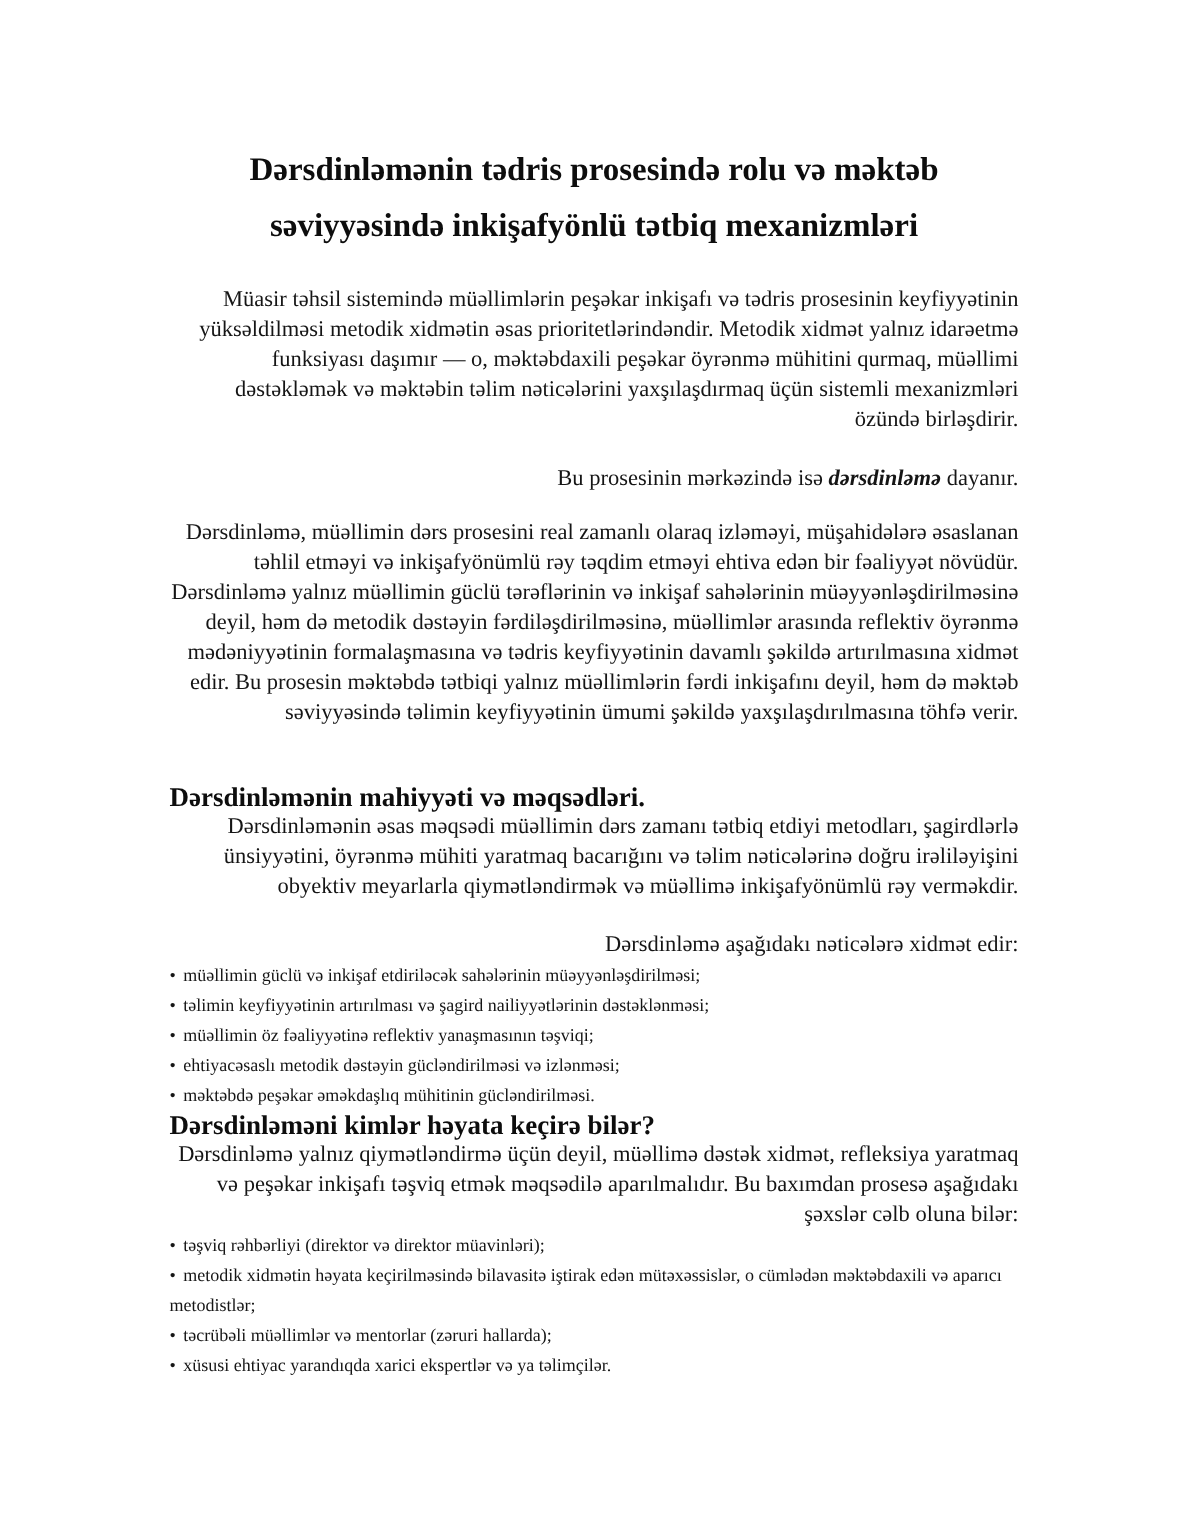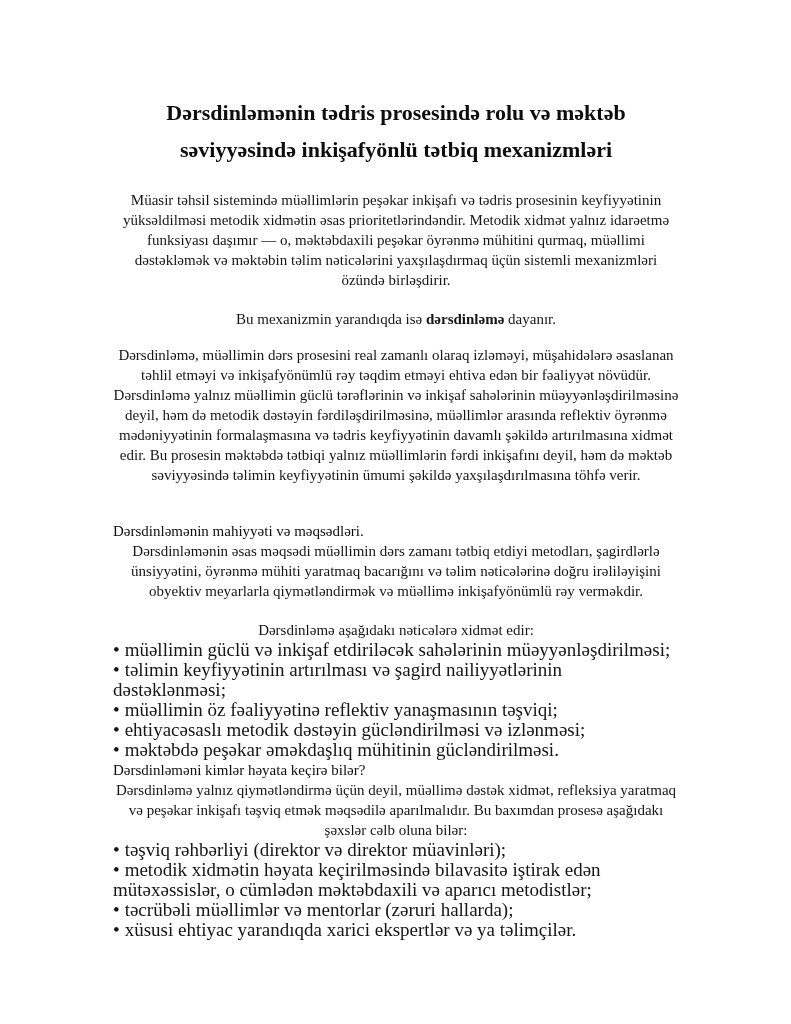--- a/index.html
+++ b/index.html
@@ -27,56 +27,56 @@
     font-weight: bold;
     text-align: center;
     line-height: 37px;
     color: #0d0d0d;
   }
   .doc-title .tline { display: block; }
   .para {
     margin: 0;
     font-size: 15px;
     line-height: 20px;
-    text-align: center;
+    text-align: right;
     color: #151515;
   }
   .gap-after      { margin-bottom: 19px; }
   .gap-after-sm   { margin-bottom: 16px; }
   .gap-after-lg   { margin-bottom: 36px; }
   .subhead {
     margin: 0;
-    font-size: 15px;
+    font-size: 18px;
     line-height: 20px;
-    font-weight: normal;
+    font-weight: bold;
     color: #0d0d0d;
   }
   .bullet {
     margin: 0;
-    font-size: 19px;
+    font-size: 12px;
     line-height: 20px;
   }
   .bullet-glyph {
     margin-right: 5px;
   }
-  strong { font-weight: bold; }
+  strong { font-weight: bold; font-style: italic; }
 </style>
 </head>
 <body>
 
 <div class="page">
 
   <h1 class="doc-title">
     <span class="tline">Dərsdinləmənin tədris prosesində rolu və məktəb</span>
     <span class="tline">səviyyəsində inkişafyönlü tətbiq mexanizmləri</span>
   </h1>
 
   <p class="para gap-after">Müasir təhsil sistemində müəllimlərin peşəkar inkişafı və tədris prosesinin keyfiyyətinin yüksəldilməsi metodik xidmətin əsas prioritetlərindəndir. Metodik xidmət yalnız idarəetmə funksiyası daşımır — o, məktəbdaxili peşəkar öyrənmə mühitini qurmaq, müəllimi dəstəkləmək və məktəbin təlim nəticələrini yaxşılaşdırmaq üçün sistemli mexanizmləri özündə birləşdirir.</p>
 
-  <p class="para gap-after-sm"><span>Bu mexanizmin yarandıqda isə </span><strong>dərsdinləmə</strong><span> dayanır.</span></p>
+  <p class="para gap-after-sm"><span>Bu prosesinin mərkəzində isə </span><strong>dərsdinləmə</strong><span> dayanır.</span></p>
 
   <p class="para gap-after-lg">Dərsdinləmə, müəllimin dərs prosesini real zamanlı olaraq izləməyi, müşahidələrə əsaslanan təhlil etməyi və inkişafyönümlü rəy təqdim etməyi ehtiva edən bir fəaliyyət növüdür. Dərsdinləmə yalnız müəllimin güclü tərəflərinin və inkişaf sahələrinin müəyyənləşdirilməsinə deyil, həm də metodik dəstəyin fərdiləşdirilməsinə, müəllimlər arasında reflektiv öyrənmə mədəniyyətinin formalaşmasına və tədris keyfiyyətinin davamlı şəkildə artırılmasına xidmət edir. Bu prosesin məktəbdə tətbiqi yalnız müəllimlərin fərdi inkişafını deyil, həm də məktəb səviyyəsində təlimin keyfiyyətinin ümumi şəkildə yaxşılaşdırılmasına töhfə verir.</p>
 
   <h2 class="subhead">Dərsdinləmənin mahiyyəti və məqsədləri.</h2>
 
   <p class="para gap-after">Dərsdinləmənin əsas məqsədi müəllimin dərs zamanı tətbiq etdiyi metodları, şagirdlərlə ünsiyyətini, öyrənmə mühiti yaratmaq bacarığını və təlim nəticələrinə doğru irəliləyişini obyektiv meyarlarla qiymətləndirmək və müəllimə inkişafyönümlü rəy verməkdir.</p>
 
   <p class="para">Dərsdinləmə aşağıdakı nəticələrə xidmət edir:</p>
 
   <div class="bullet"><span class="bullet-glyph">•</span><span>müəllimin güclü və inkişaf etdiriləcək sahələrinin müəyyənləşdirilməsi;</span></div>

